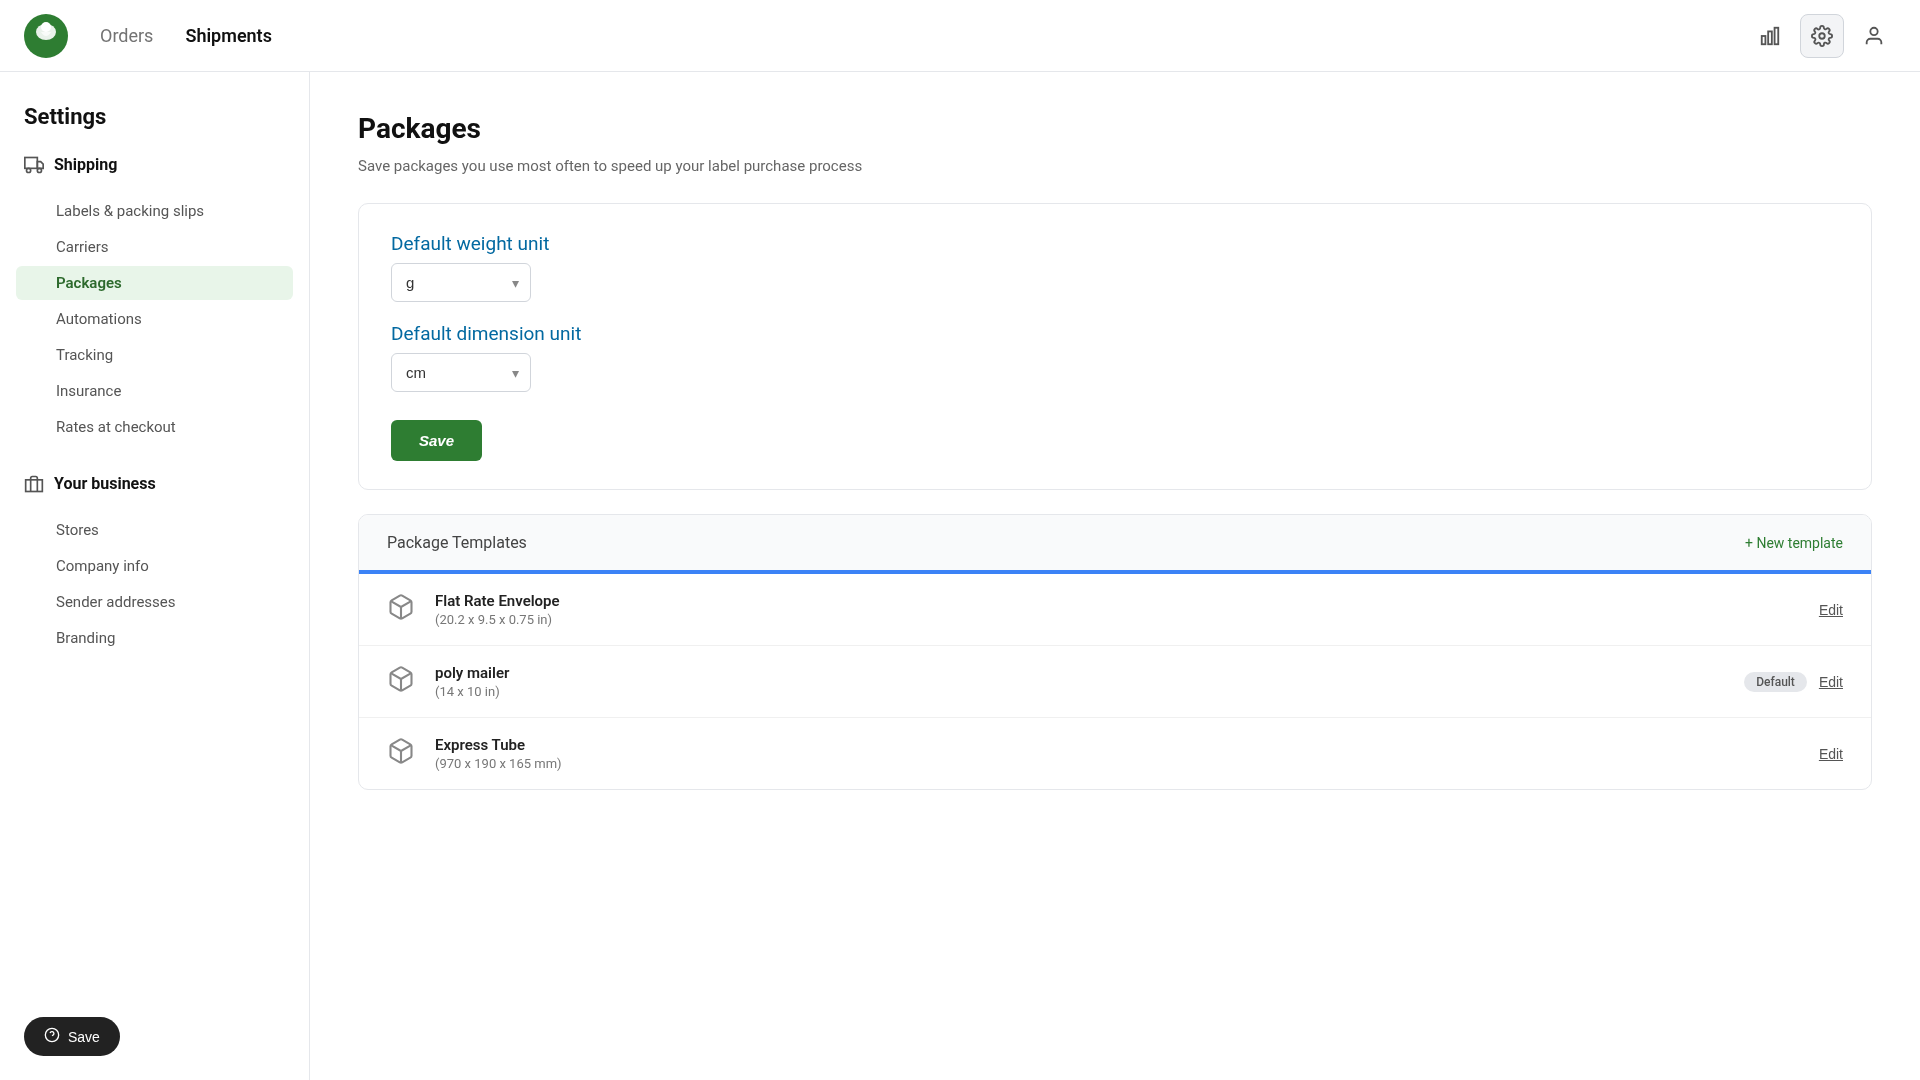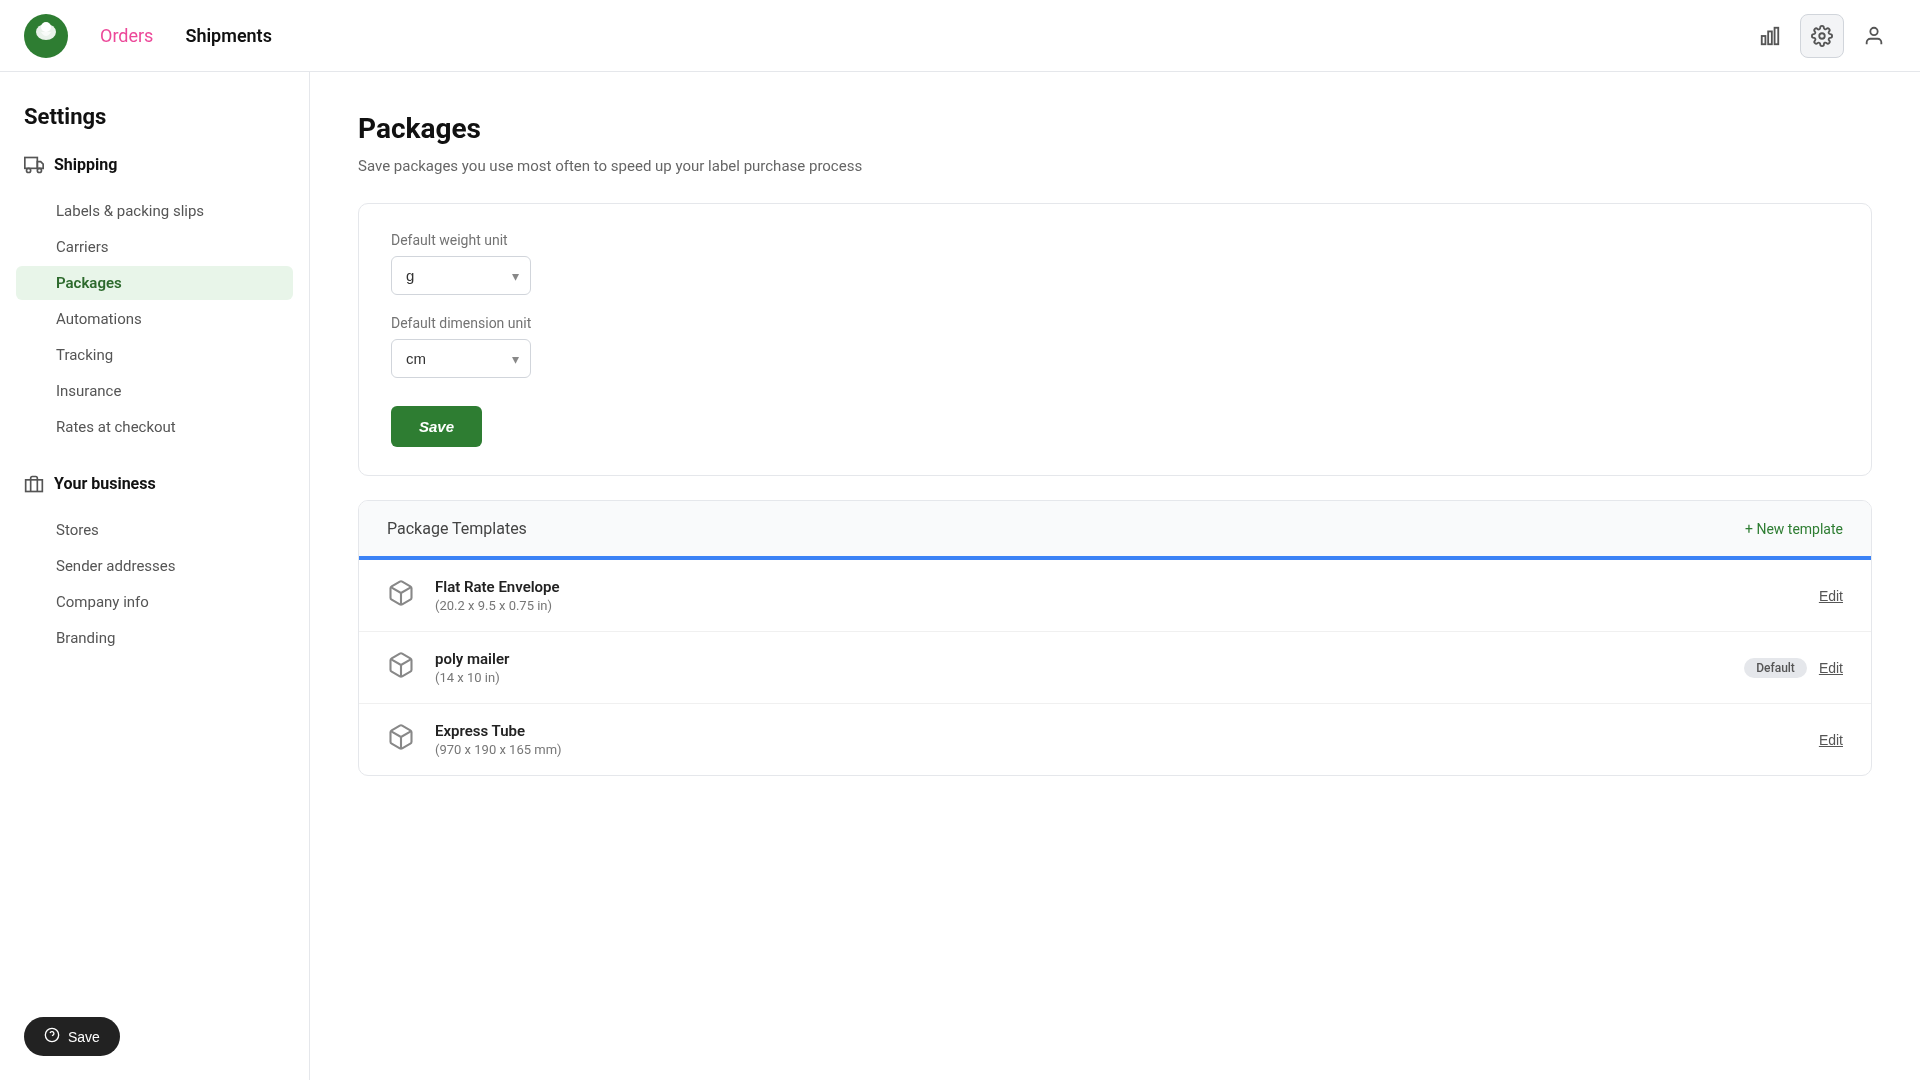--- a/index.html
+++ b/index.html
@@ -20,21 +20,21 @@
       margin-right: 32px;
       flex-shrink: 0;
     }
     .top-nav .nav-links {
       display: flex;
       gap: 32px;
       flex: 1;
     }
     .top-nav .nav-link {
       font-size: 18px;
-      color: #ec4899;
+      color: #737373;
       cursor: pointer;
       text-decoration: none;
       padding: 4px 0;
     }
     .top-nav .nav-link.active {
       color: #111;
       font-weight: 600;
     }
     .top-nav .nav-actions {
       display: flex;
@@ -133,22 +133,22 @@
     
     .card {
       border: 1px solid #e5e7eb;
       border-radius: 10px;
       padding: 28px 32px;
       margin-bottom: 24px;
       background: #fff;
     }
 
     .field-label {
-      font-size: 14px;
-      color: #737373;
+      font-size: 19px;
+      color: #0369a1;
       margin-bottom: 8px;
     }
     .field-group {
       margin-bottom: 20px;
     }
 
     
     .select-wrapper {
       position: relative;
       display: inline-block;
@@ -351,22 +351,22 @@
       <div class="sidebar-section-header">
         <span class="sidebar-section-icon">
           <svg width="20" height="20" viewBox="0 0 24 24" fill="none" stroke="currentColor" stroke-width="2">
             <rect x="2" y="7" width="20" height="14"></rect>
               <path d="M16 21V5a2 2 0 0 0-2-2h-4a2 2 0 0 0-2 2v16"></path>
           </svg>
         </span>
         <span>Your business</span>
       </div>
       <div class="sidebar-item">Stores</div>
+      <div class="sidebar-item">Company info</div>
       <div class="sidebar-item">Sender addresses</div>
-      <div class="sidebar-item">Company info</div>
       <div class="sidebar-item">Branding</div>
     </div>
   </aside>
 
   <main class="main-content">
     <h1 class="page-title">Packages</h1>
     <p class="page-desc">Save packages you use most often to speed up your label purchase process</p>
 
     <div class="card">
       <div class="field-group">

